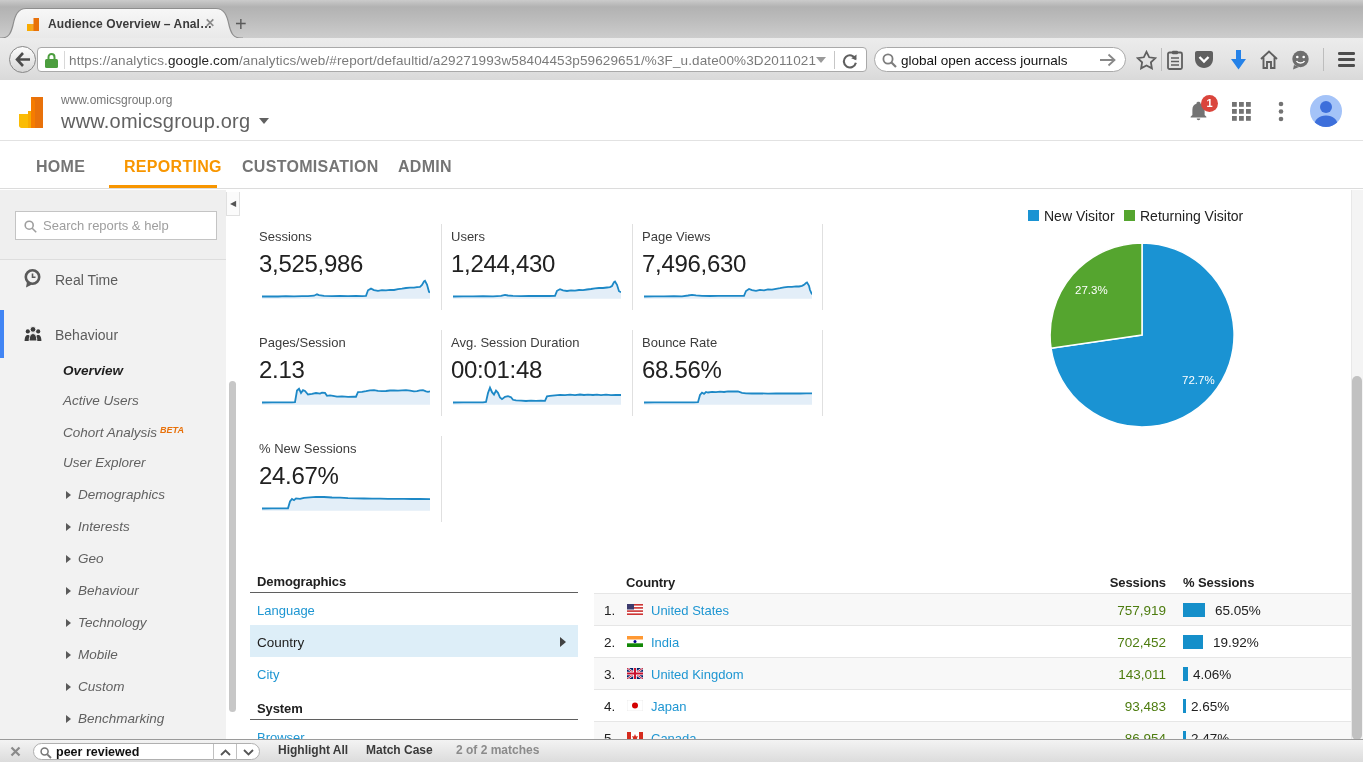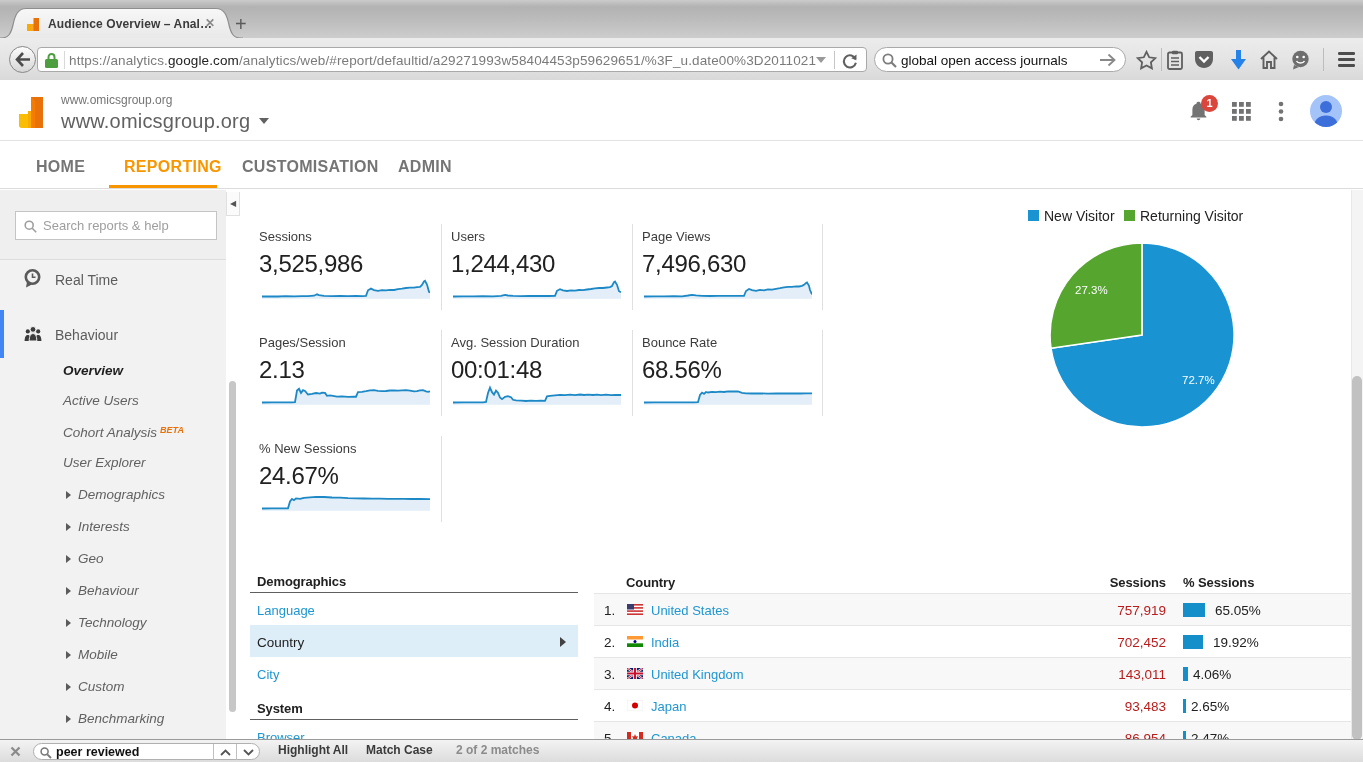--- a/index.html
+++ b/index.html
@@ -77,21 +77,21 @@
   .dline { position:absolute; left:10px; width:328px; height:1px; background:#5f5f5f; }
   .dlink { position:absolute; font-size:13px; color:#1e96d2; }
   #countryrow { position:absolute; left:10px; top:435px; width:328px; height:32px; background:#ddeef8; }
 
   
   .trow { position:absolute; left:354px; width:757px; height:32px; border-top:1px solid #e6e6e6; }
   .todd { background:#f8f8f8; }
   .tnum { position:absolute; left:10px; top:9px; font-size:13.5px; color:#212121; }
   .tflag { position:absolute; left:33px; top:10px; }
   .tlink { position:absolute; left:57px; top:9px; font-size:13px; color:#1e96d2; }
-  .tsess { position:absolute; right:185px; top:9px; font-size:13.5px; color:#b91c1c; }
+  .tsess { position:absolute; right:185px; top:9px; font-size:13.5px; color:#4d7c0f; }
   .tbar { position:absolute; left:589px; top:9px; height:14px; background:#158fca; }
   .tpct { position:absolute; top:9px; font-size:13.5px; color:#212121; }
 
   
   #vtrack { left:1351px; top:190px; width:12px; height:550px; background:#f4f4f4; border-left:1px solid #e8e8e8;}
   #vthumb { left:1352px; top:376px; width:10px; height:364px; background:#c1c1c1; border-radius:5px; }
 
   
   #findbar { left:0; top:739px; width:1363px; height:23px;
     background:linear-gradient(180deg,#f3f3f3,#dcdcdc); border-top:1px solid #9a9a9a; }

